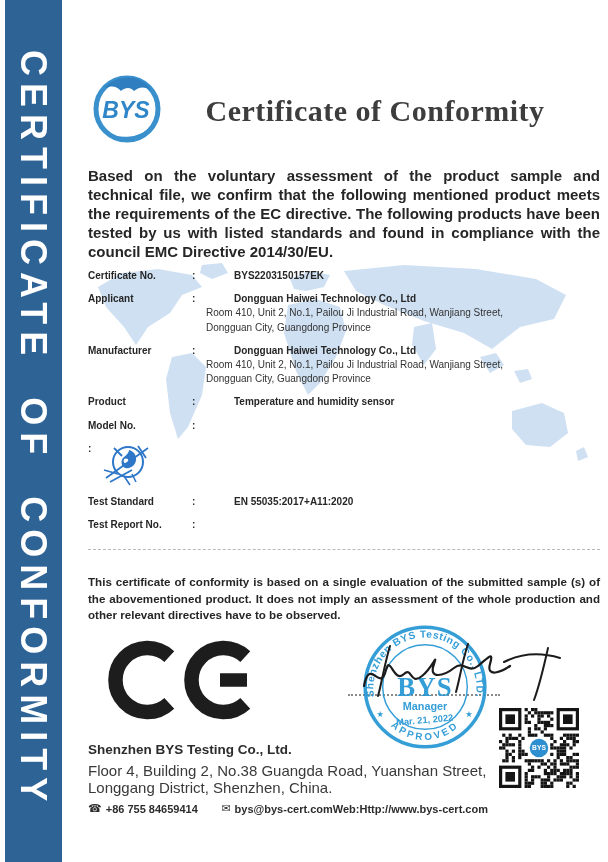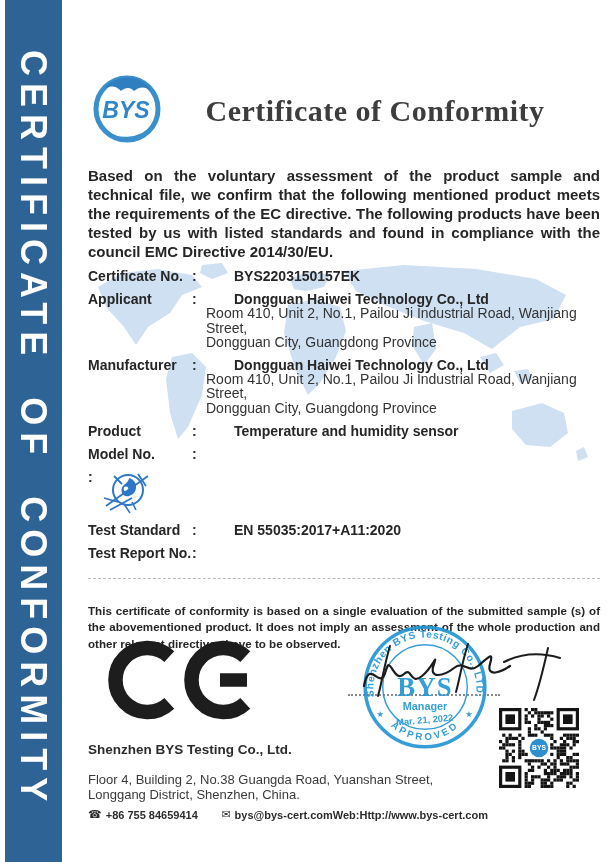--- a/index.html
+++ b/index.html
@@ -28,21 +28,21 @@
     flex:1; text-align:center; font-family:"Liberation Serif", serif;
     font-weight:bold; font-size:30px; color:#3d3d3d; padding-right:18px;
     letter-spacing:0.5px;
   }
   .intro {
     margin-top:16px; font-size:15px; font-weight:bold; line-height:19px;
     text-align:justify; color:#262626;
   }
   .fields { position:relative; margin-top:8px; }
   .worldmap { position:absolute; left:-4px; top:-8px; z-index:0; }
-  .frow { position:relative; z-index:1; display:flex; margin-bottom:9px; font-size:14px; line-height:14.2px; }
+  .frow { position:relative; z-index:1; display:flex; margin-bottom:9px; font-size:10px; line-height:14.2px; }
   .flabel { width:104px; flex:0 0 104px; font-weight:bold; color:#262626; }
   .fcolon { width:14px; flex:0 0 14px; font-weight:bold; }
   .fvalue { flex:1; }
   .vline { color:#333; }
   .vline.b { font-weight:bold; color:#262626;padding-left:28px; }
   .trademark-box { height:46px; margin-top:-2px; }
   .sep {
     border:none; border-top:1px dashed #b9b9b9; height:0;
     margin-top:17px;
   }
@@ -55,21 +55,21 @@
   .dotted-line {
     position:absolute; left:348px; top:694px; width:152px; height:0;
     border-top:2px dotted #8a8a8a;
   }
   .stamp { position:absolute; left:360px; top:622px; opacity:0.92; }
   .signature { position:absolute; left:356px; top:634px; }
   .qr { position:absolute; left:499px; top:708px; }
   
   .footer { position:absolute; left:88px; top:742px; width:400px; }
   .footer-company { font-size:13.5px; font-weight:bold; color:#2c2c2c; }
-  .footer-address { margin-top:15px; font-size:13px; color:#3a3a3a; }
+  .footer-address { margin-top:5px; font-size:15px; color:#3a3a3a; }
   .footer-contacts { margin-top:6px; display:flex; font-size:11px; font-weight:bold; color:#2c2c2c; }
   .contact { display:flex; align-items:center; white-space:nowrap; }
   .contact .cicon { margin-right:4px; font-weight:normal; }
   .contact.phone { width:167px; }
   .contact.email { width:135px; }
 </style>
 </head>
 <body>
 
 <div class="page">

